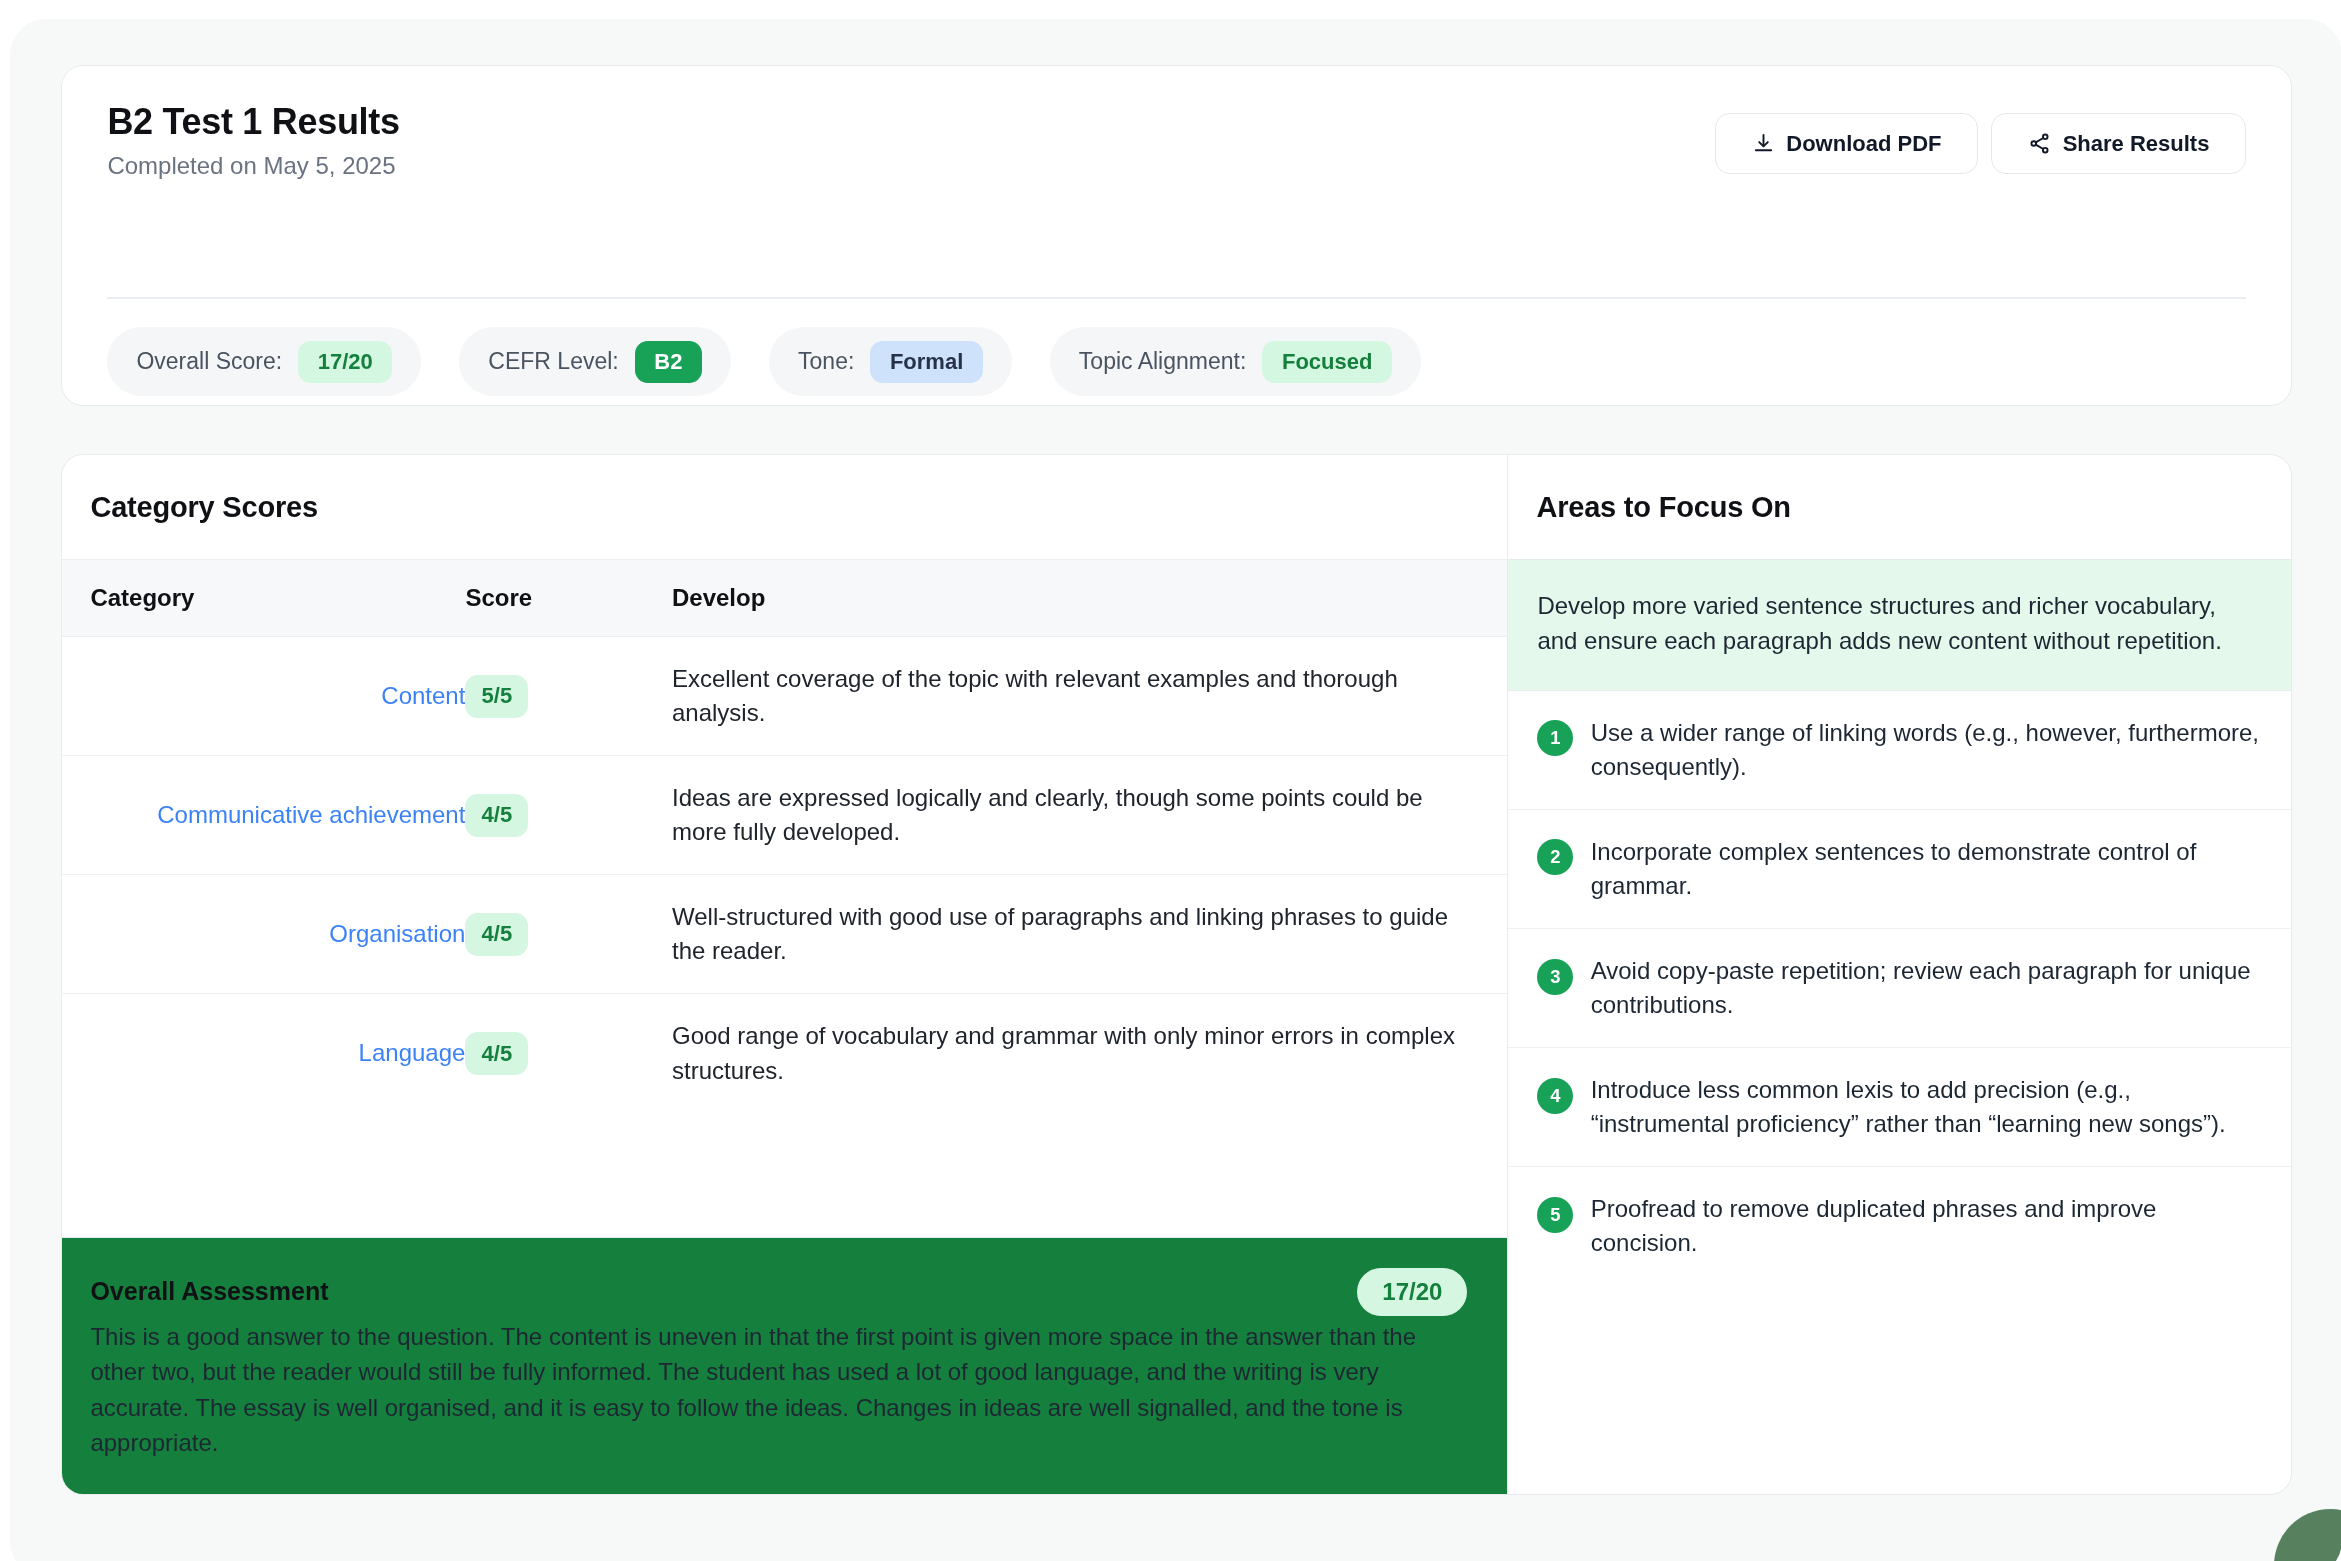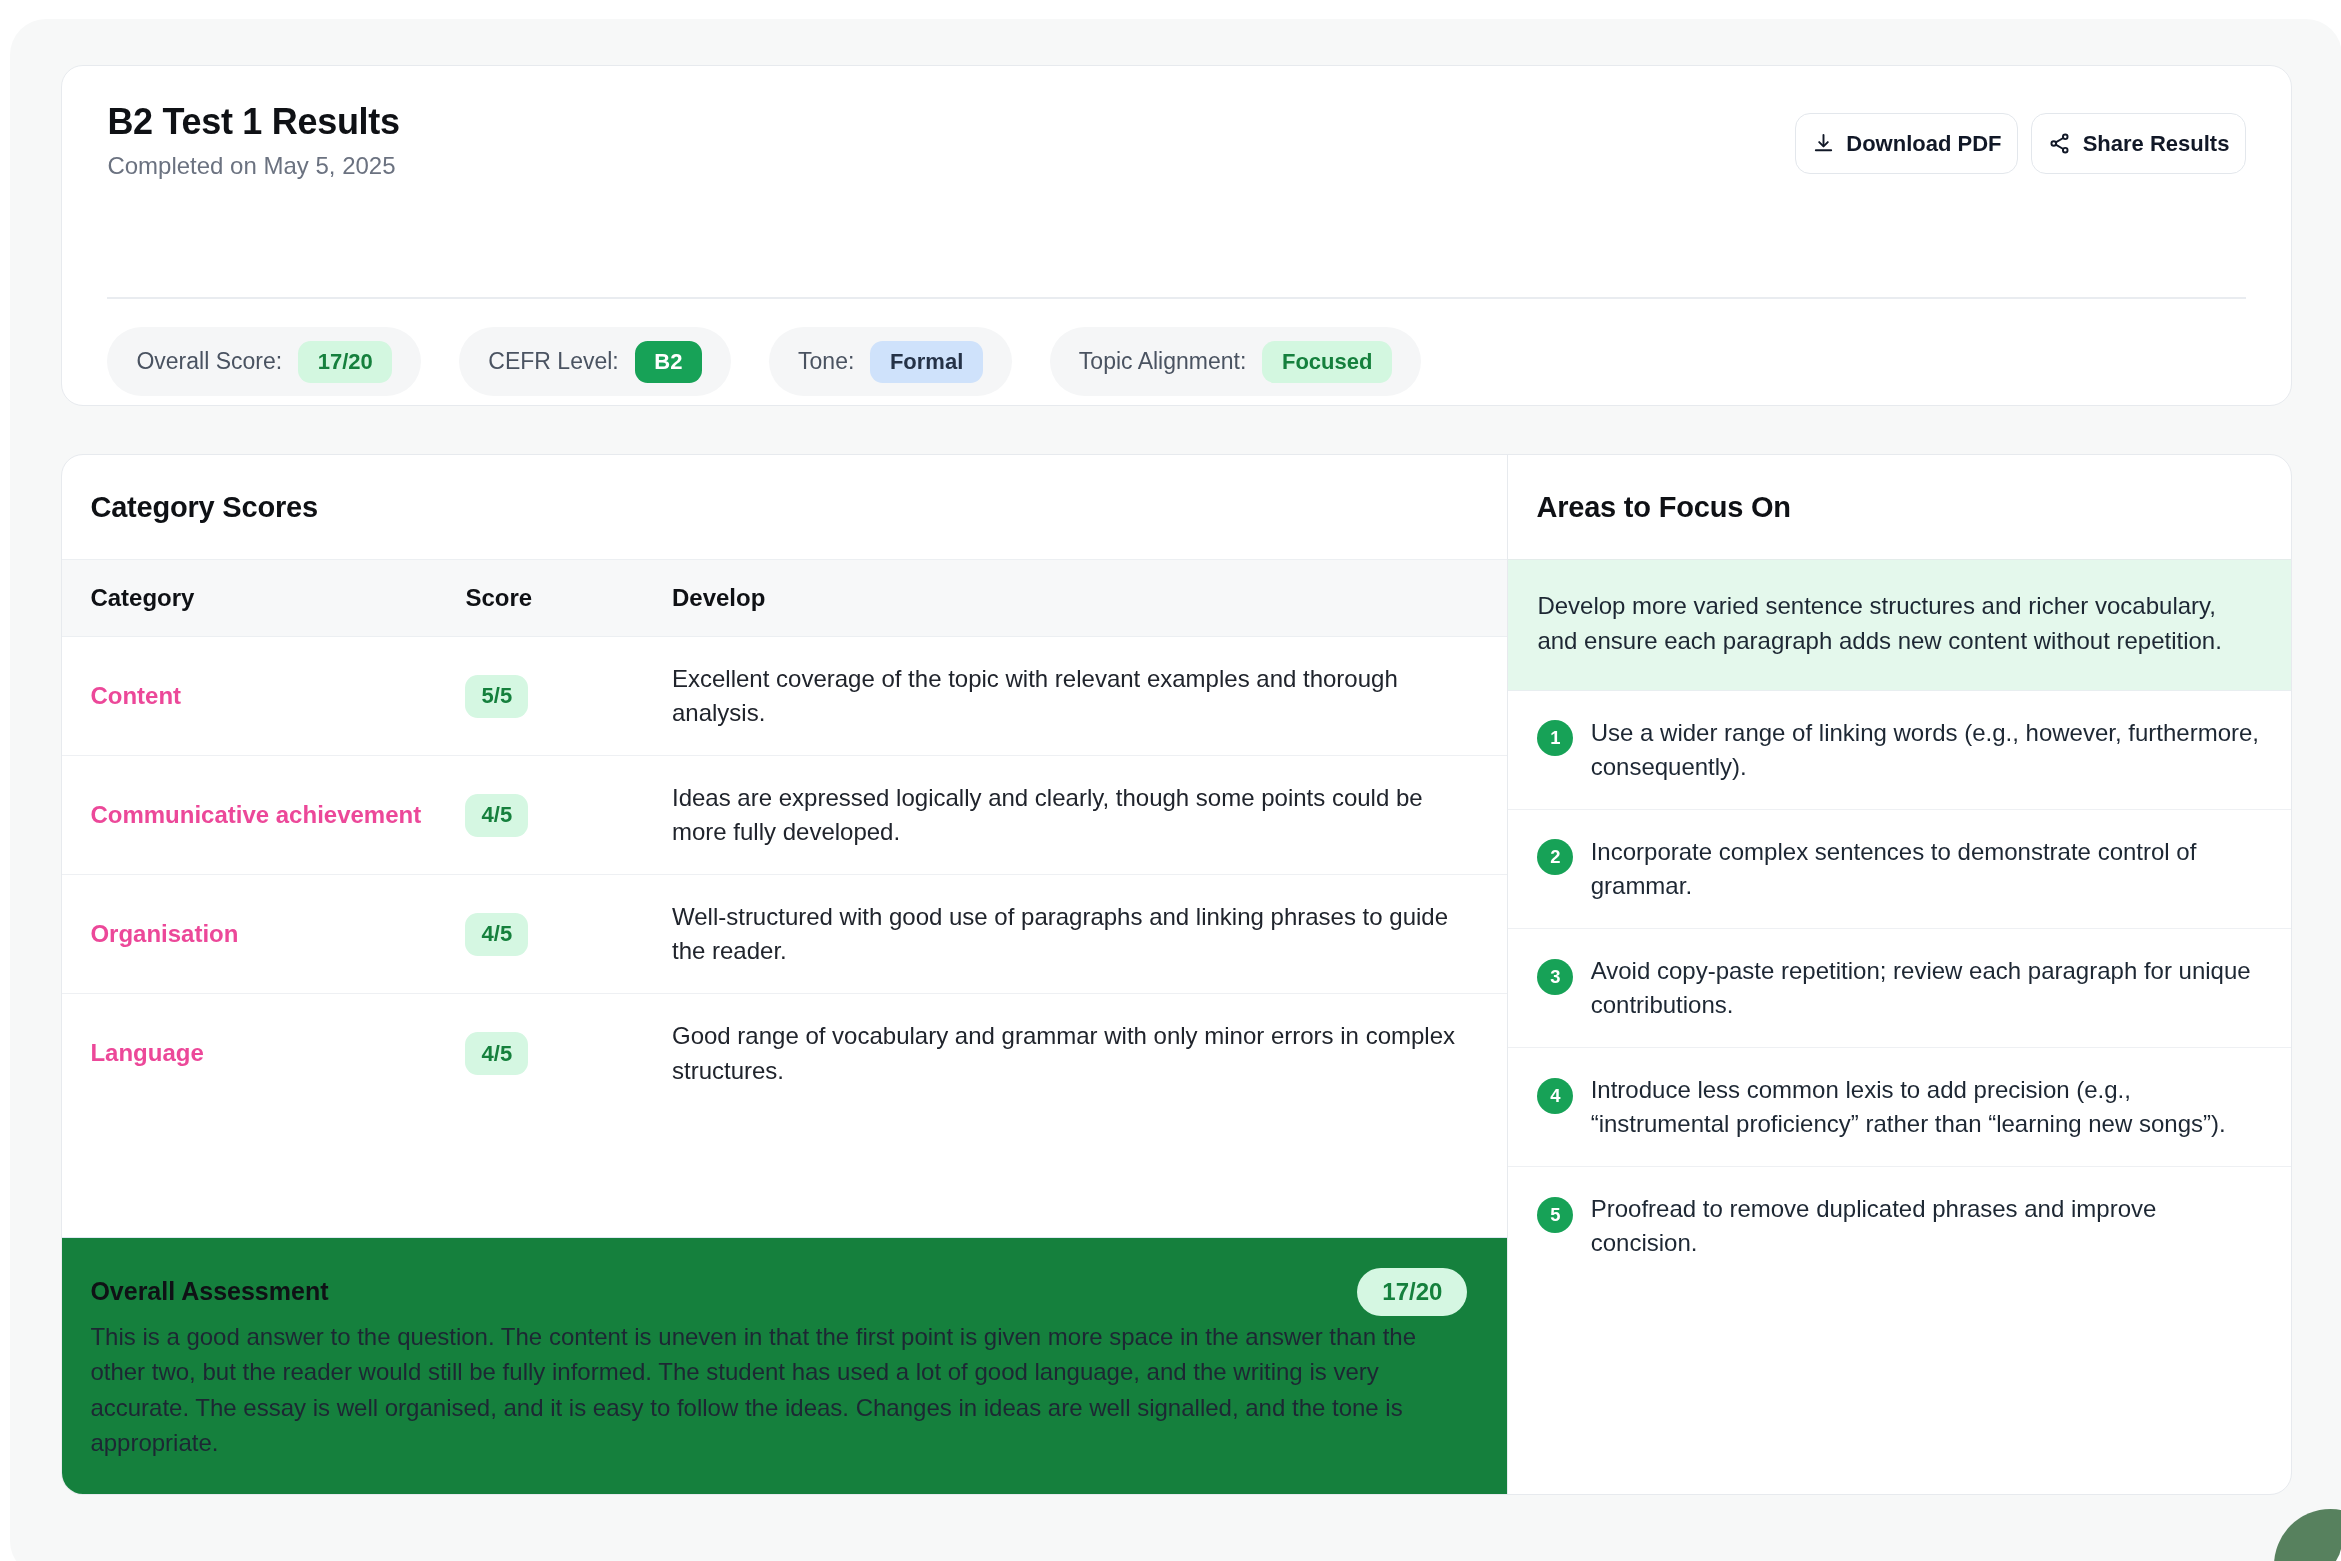--- a/index.html
+++ b/index.html
@@ -83,21 +83,21 @@
     gap: 12.7px;
     padding-top: 16px;
   }
   .btn {
     display: inline-flex;
     align-items: center;
     gap: 11.5px;
     background: #ffffff;
     border: 1.7px solid #e3e7ec;
     border-radius: 15px;
-    padding: 0 16px;
+    padding: 0 36px;
     height: 61px;
     font-size: 22px;
     font-weight: 600;
     color: #111827;
     cursor: pointer;
     box-sizing: border-box;
     white-space: nowrap;
   }
   .btn svg { display: block; flex: none; }
 
@@ -194,23 +194,24 @@
   .tbl th.c-comment { padding-left: 4.6px; }
   .tbl td {
     border-bottom: 1.7px solid #eef0f3;
     vertical-align: middle;
     padding: 25px 0;
   }
   .tbl tr:last-child td { border-bottom: none; }
   .td-cat {
     padding-left: 28px !important;
     font-size: 24px;
-    font-weight: 700;
-    color: #ec4899;
+    font-weight: 400;
+    color: #3b82f6;
     line-height: 1.36;
+    text-align: right;
   }
   .td-score { }
   .score-badge {
     display: inline-flex;
     align-items: center;
     justify-content: center;
     background: #d5f7e2;
     color: #15803d;
     border-radius: 12.7px;
     font-size: 22px;

